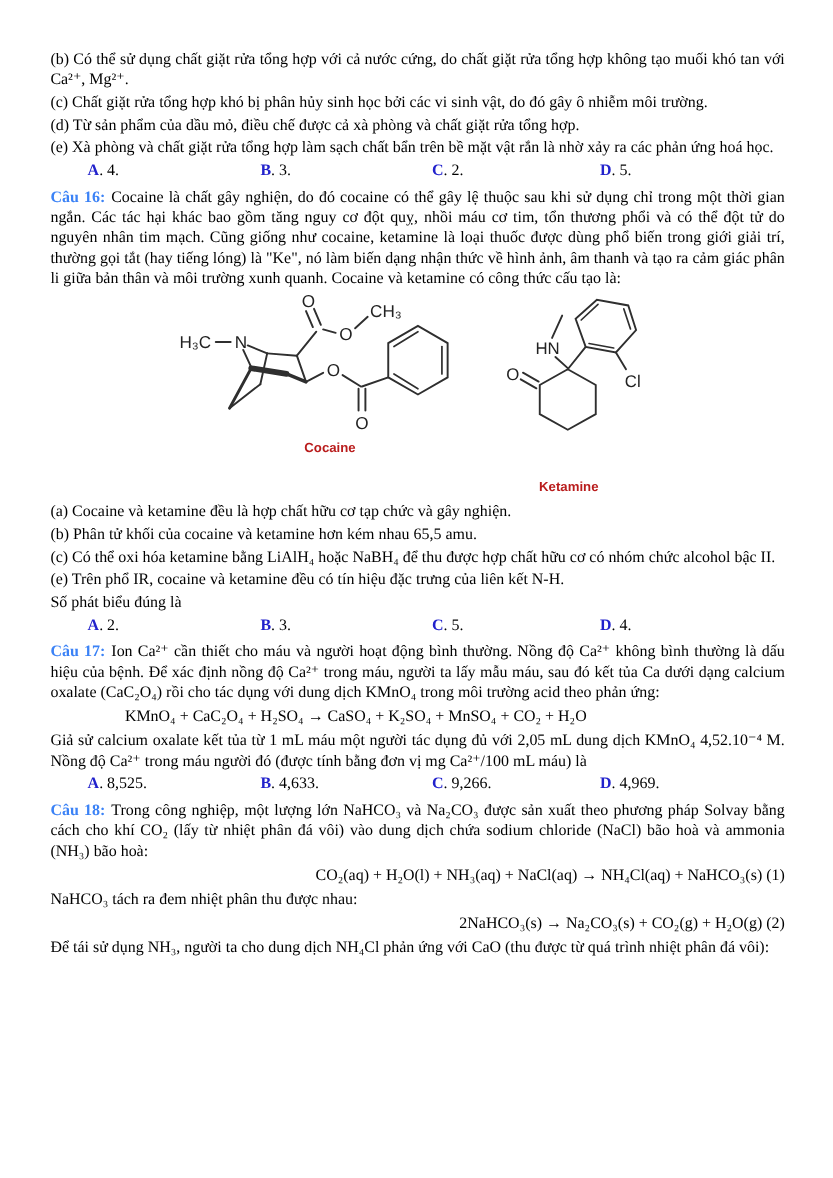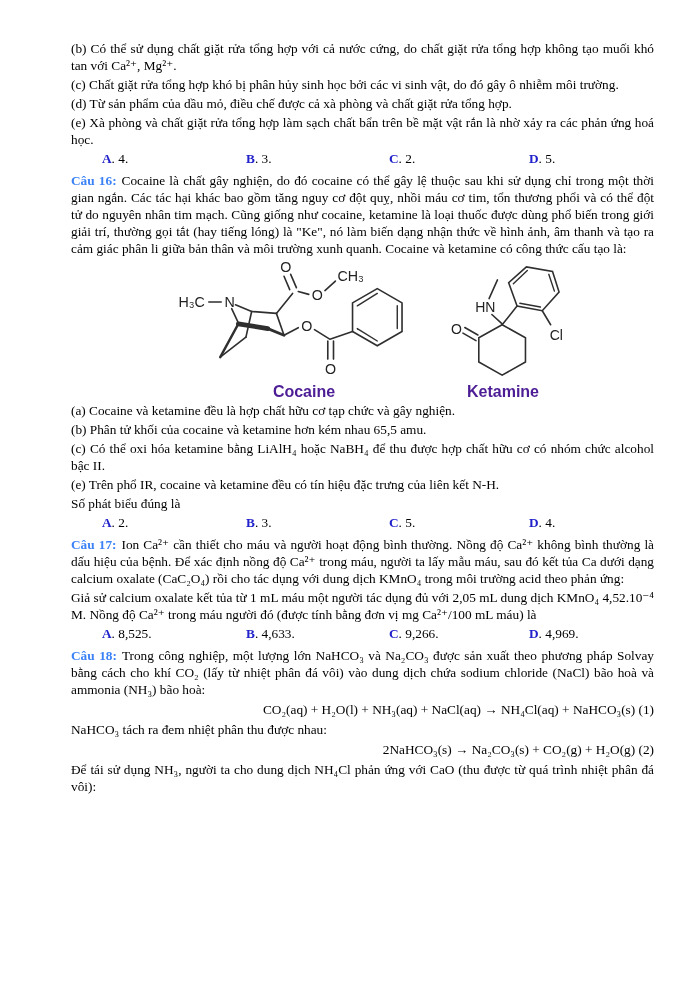--- a/index.html
+++ b/index.html
@@ -1,36 +1,36 @@
 <!DOCTYPE html>
 <html><head>
 <meta charset="utf-8">
 <style>
   html,body{margin:0;padding:0;}
   body{
     width:694px;height:982px;background:#ffffff;overflow:hidden;
     font-family:"Liberation Serif","DejaVu Serif",serif;
     font-size:13.3px;line-height:17px;color:#000;
   }
-  .page{padding:40px 40px 0 71px;}
+  .page{padding:40px 40px 0 42px;}
   p{margin:0 0 2px 0;text-align:justify;}
   .qlabel{color:#3b82f6;font-weight:bold;padding-right:5px;}
   .opts{display:grid;grid-template-columns:144px 143px 140px auto;margin:1px 0 5px 31px;}
   .opt{white-space:nowrap;}
   .letter{color:#2222cc;font-weight:bold;}
   .eq-center{text-align:center;padding-right:103px;margin:3px 0 3px 0;}
   .eq-line{text-align:right;margin:3px 0 3px 0;}
   .figrow{display:flex;align-items:flex-start;margin:4px 0 2px 95px;}
   .fig{display:flex;flex-direction:column;}
   .fig-label{
     font-family:"Liberation Sans","DejaVu Sans",sans-serif;
-    font-weight:bold;font-size:16px;color:#4c1d95;text-align:center;margin-top:2px;
+    font-weight:bold;font-size:11px;color:#b91c1c;text-align:center;margin-top:2px;
   }
   .fig-label--ket{padding-right:30px;}
-  .fig2{margin-left:6px;}
+  .fig2{margin-left:6px;gap:32px;}
   svg{display:block;}
   svg line, svg polygon, svg polyline{stroke:#2f2f2f;fill:none;stroke-linecap:round;}
   svg text{fill:#222;font-family:"Liberation Sans","DejaVu Sans",sans-serif;font-size:15px;}
 </style>
 </head>
 <body>
 
 <div class="page">
 
   <section>
@@ -127,20 +127,21 @@
     <div class="opts">
       <span class="opt"><span class="letter">A</span><span>. 2.</span></span>
       <span class="opt"><span class="letter">B</span><span>. 3.</span></span>
       <span class="opt"><span class="letter">C</span><span>. 5.</span></span>
       <span class="opt"><span class="letter">D</span><span>. 4.</span></span>
     </div>
   </section>
 
   <section>
     <p><span class="qlabel">Câu 17:</span><span>Ion Ca²⁺ cần thiết cho máu và người hoạt động bình thường. Nồng độ Ca²⁺ không bình thường là dấu hiệu của bệnh. Để xác định nồng độ Ca²⁺ trong máu, người ta lấy mẫu máu, sau đó kết tủa Ca dưới dạng calcium oxalate (CaC₂O₄) rồi cho tác dụng với dung dịch KMnO₄ trong môi trường acid theo phản ứng:</span></p>
+    <p class="eq-center">KMnO₄ + CaC₂O₄ + H₂SO₄ → CaSO₄ + K₂SO₄ + MnSO₄ + CO₂ + H₂O</p>
     <p>Giả sử calcium oxalate kết tủa từ 1 mL máu một người tác dụng đủ với 2,05 mL dung dịch KMnO₄ 4,52.10⁻⁴ M. Nồng độ Ca²⁺ trong máu người đó (được tính bằng đơn vị mg Ca²⁺/100 mL máu) là</p>
     <div class="opts">
       <span class="opt"><span class="letter">A</span><span>. 8,525.</span></span>
       <span class="opt"><span class="letter">B</span><span>. 4,633.</span></span>
       <span class="opt"><span class="letter">C</span><span>. 9,266.</span></span>
       <span class="opt"><span class="letter">D</span><span>. 4,969.</span></span>
     </div>
   </section>
 
   <section>

